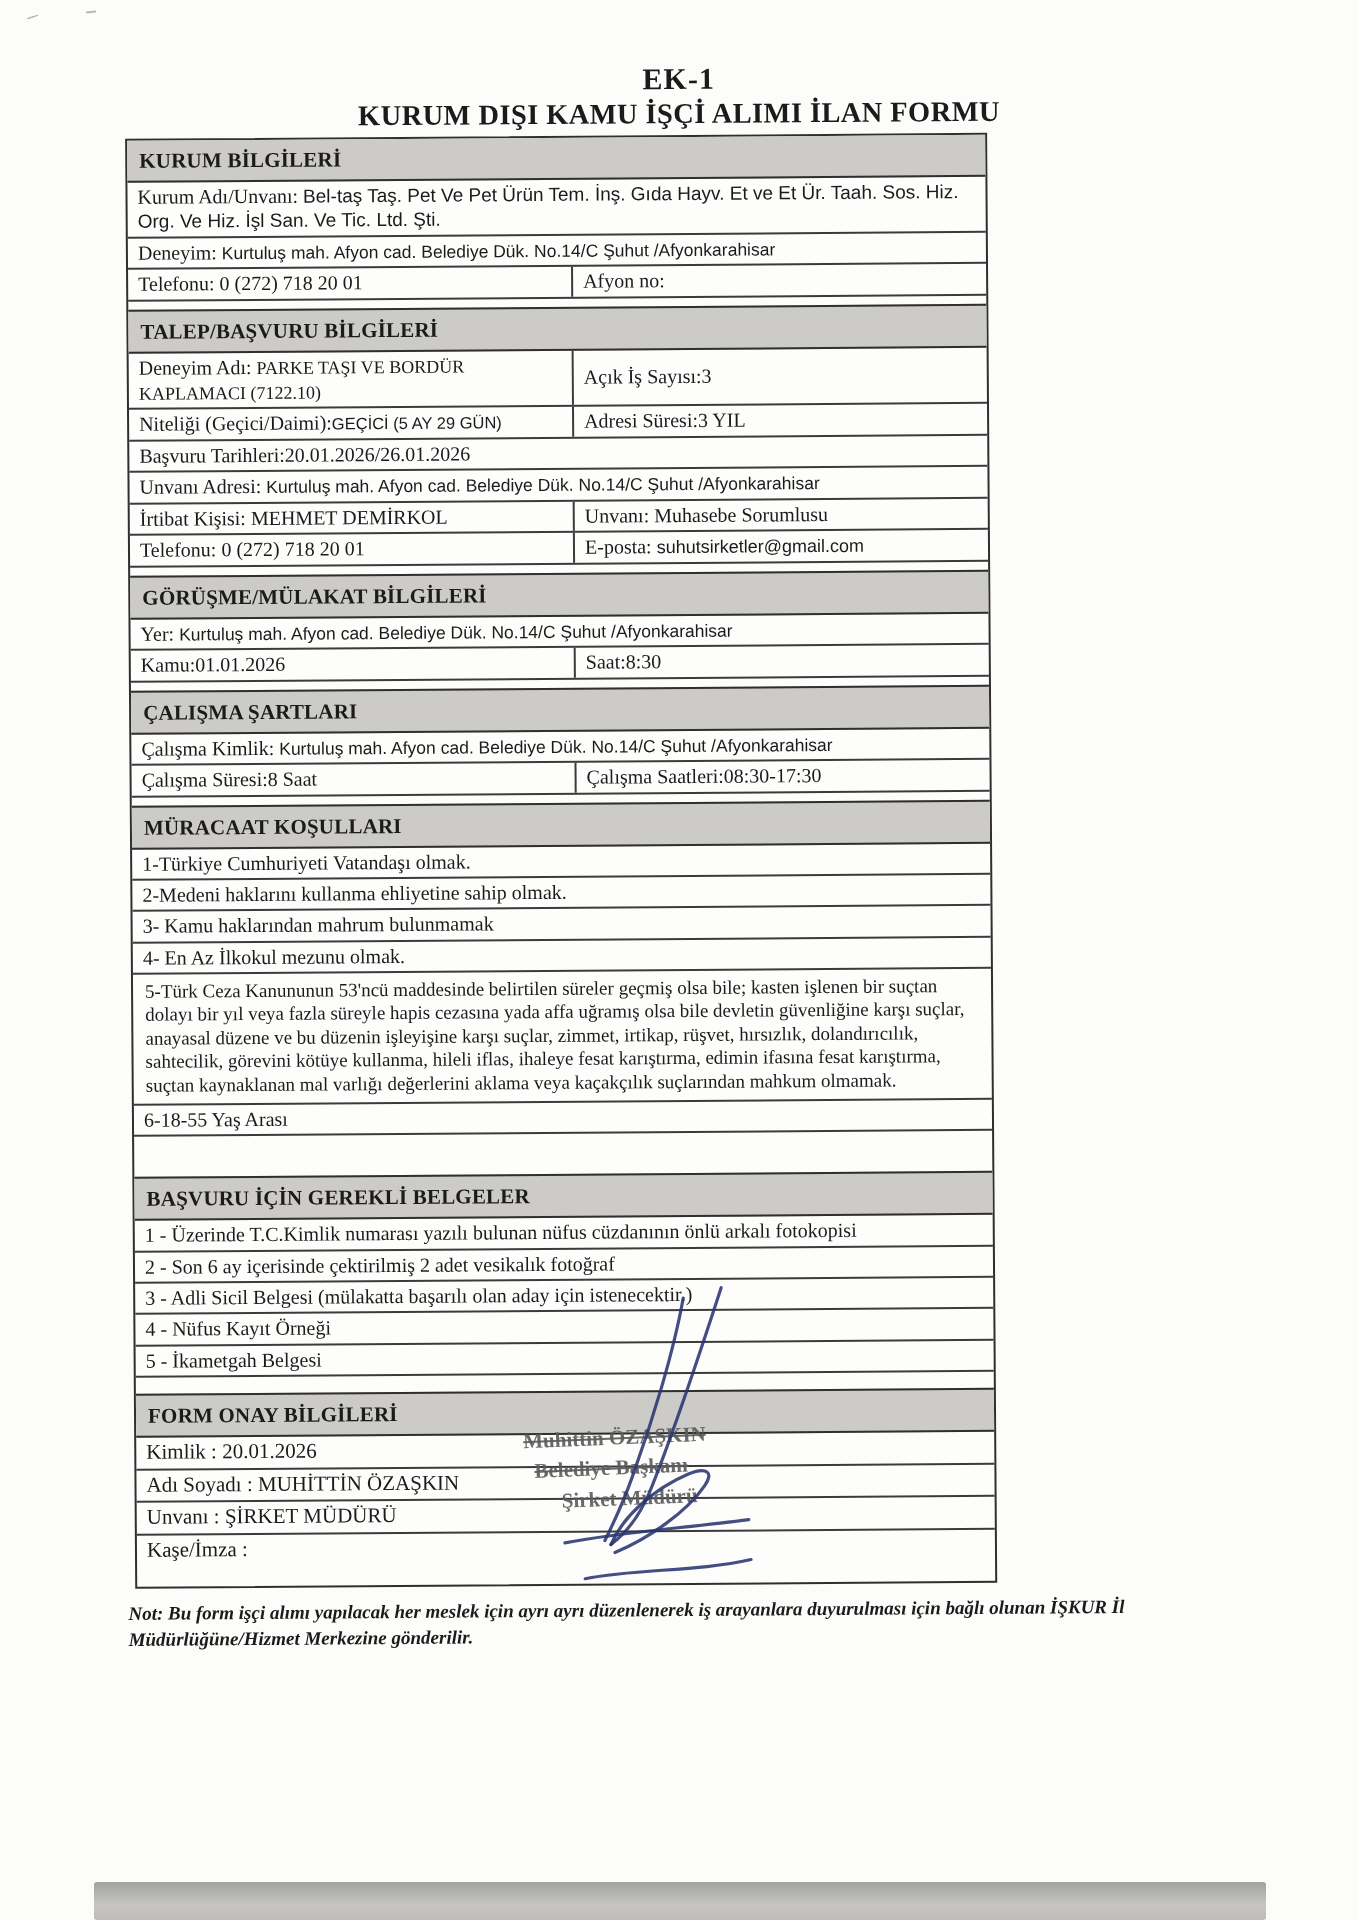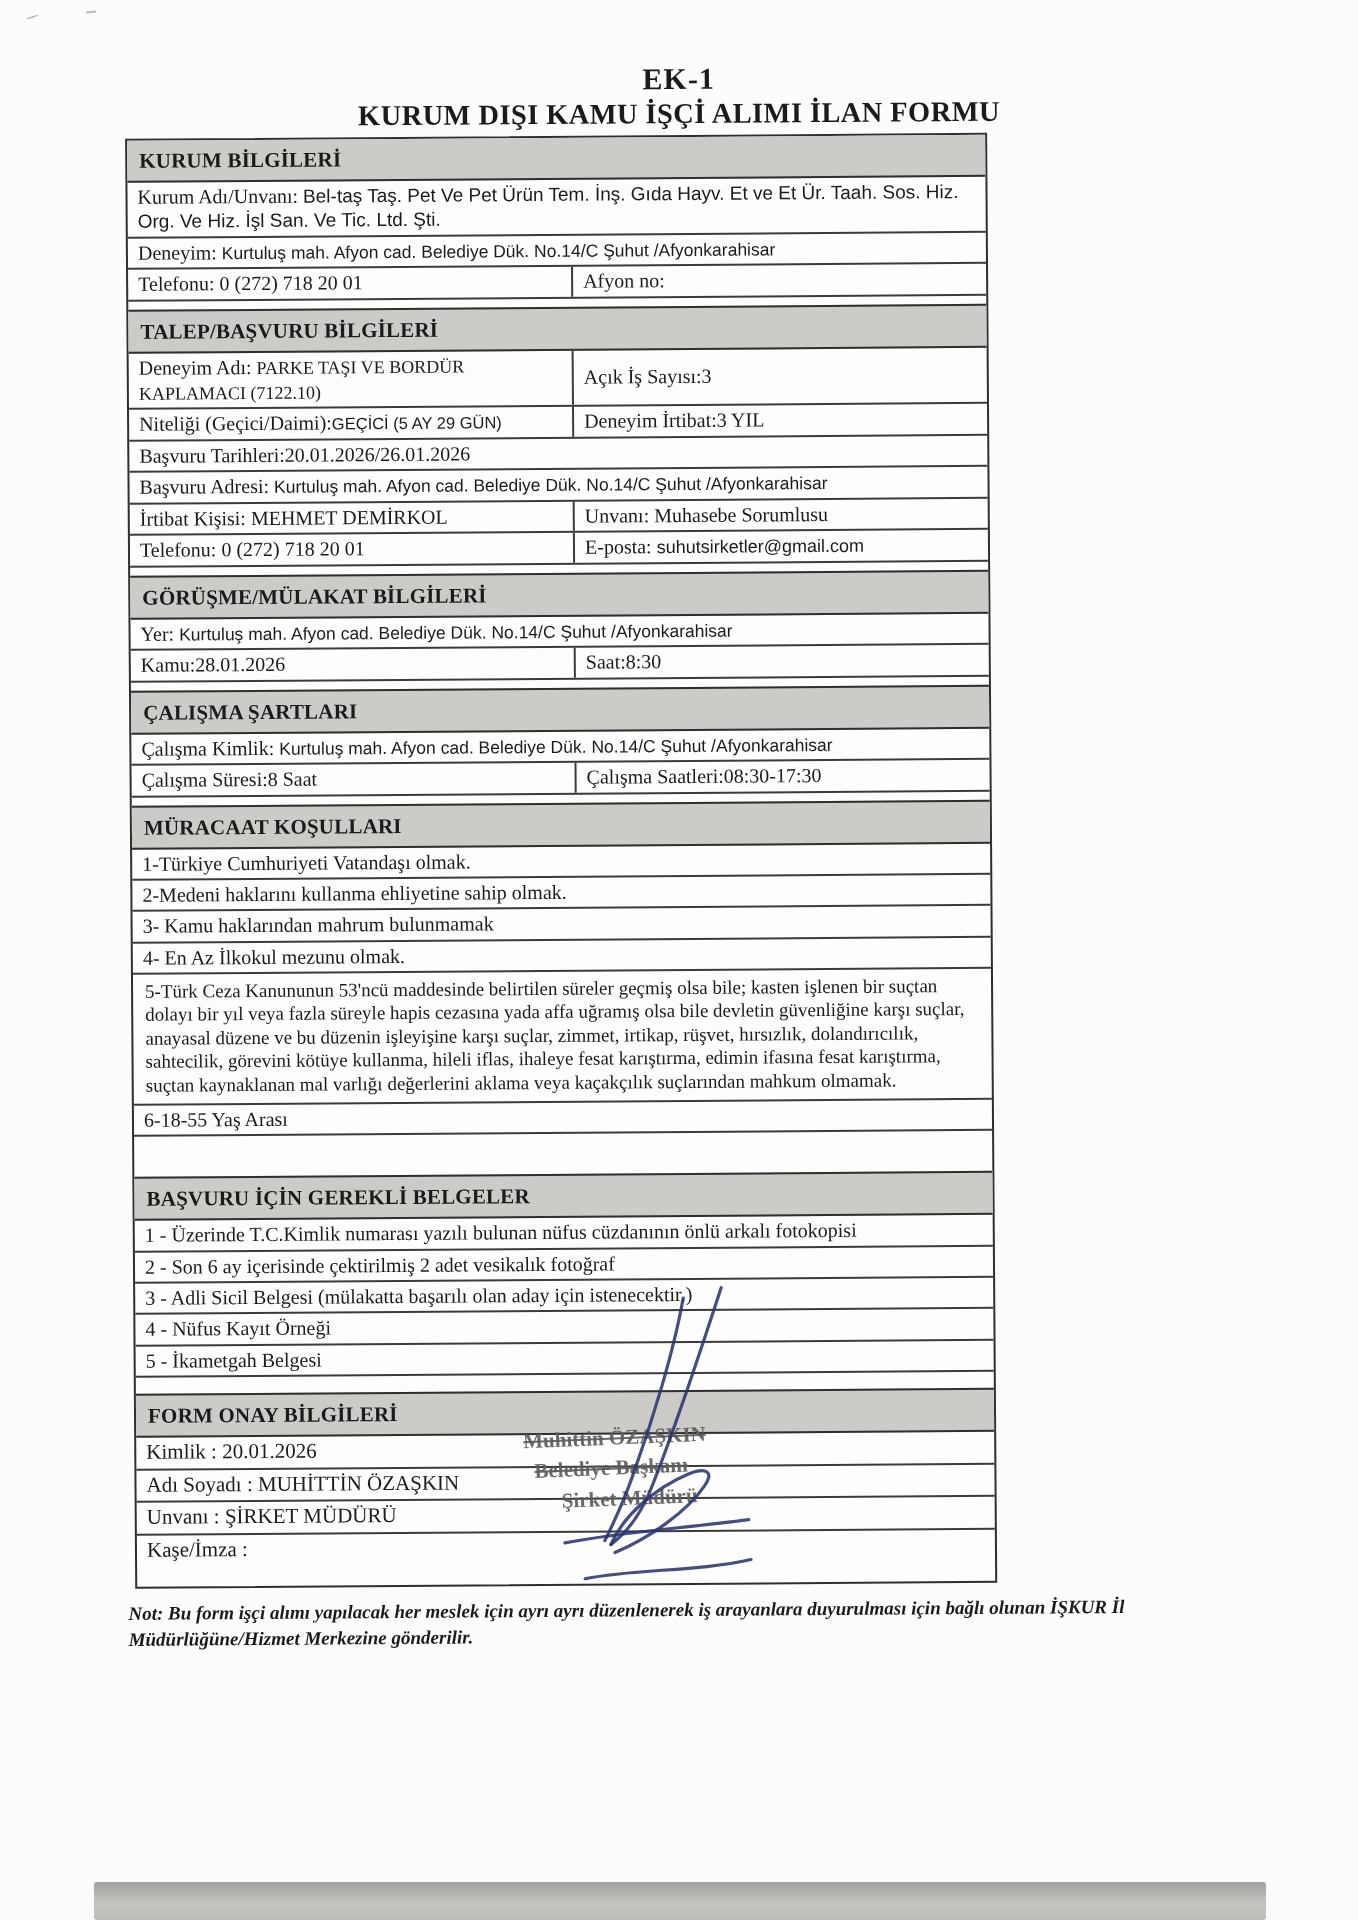--- a/index.html
+++ b/index.html
@@ -112,30 +112,30 @@
         <span class="lbl">Açık İş Sayısı:</span>
           <span class="v-serif">3</span>
       </div>
     </div>
 
     <div class="row split">
       <div class="cl">
         <span class="lbl">Niteliği (Geçici/Daimi):</span><span class="v-sans" style="font-size:16.5px;">GEÇİCİ (5 AY 29 GÜN)</span>
       </div>
       <div class="cr">
-        <span class="lbl">Deneyim İrtibat:</span><span class="v-serif">3 YIL</span>
+        <span class="lbl">Adresi Süresi:</span><span class="v-serif">3 YIL</span>
       </div>
     </div>
 
     <div class="row">
       <span class="lbl">Başvuru Tarihleri:</span><span class="v-serif">20.01.2026/26.01.2026</span>
     </div>
 
     <div class="row">
-      <span class="lbl">Başvuru Adresi:</span>
+      <span class="lbl">Unvanı Adresi:</span>
       <span class="v-sans">Kurtuluş mah. Afyon cad. Belediye Dük. No.14/C  Şuhut /Afyonkarahisar</span>
     </div>
 
     <div class="row split">
       <div class="cl">
         <span class="lbl">İrtibat Kişisi:</span>
         <span class="v-serif">MEHMET DEMİRKOL</span>
       </div>
       <div class="cr">
         <span class="lbl">Unvanı:</span>
@@ -156,21 +156,21 @@
 
     <div class="sect gap">GÖRÜŞME/MÜLAKAT BİLGİLERİ</div>
 
     <div class="row">
       <span class="lbl">Yer:</span>
       <span class="v-sans">Kurtuluş mah. Afyon cad. Belediye Dük. No.14/C  Şuhut /Afyonkarahisar</span>
     </div>
 
     <div class="row split">
       <div class="cl">
-        <span class="lbl">Kamu:</span><span class="v-serif">28.01.2026</span>
+        <span class="lbl">Kamu:</span><span class="v-serif">01.01.2026</span>
       </div>
       <div class="cr">
         <span class="lbl">Saat:</span><span class="v-serif">8:30</span>
       </div>
     </div>
 
     <div class="sect gap">ÇALIŞMA ŞARTLARI</div>
 
     <div class="row">
       <span class="lbl">Çalışma Kimlik:</span>

